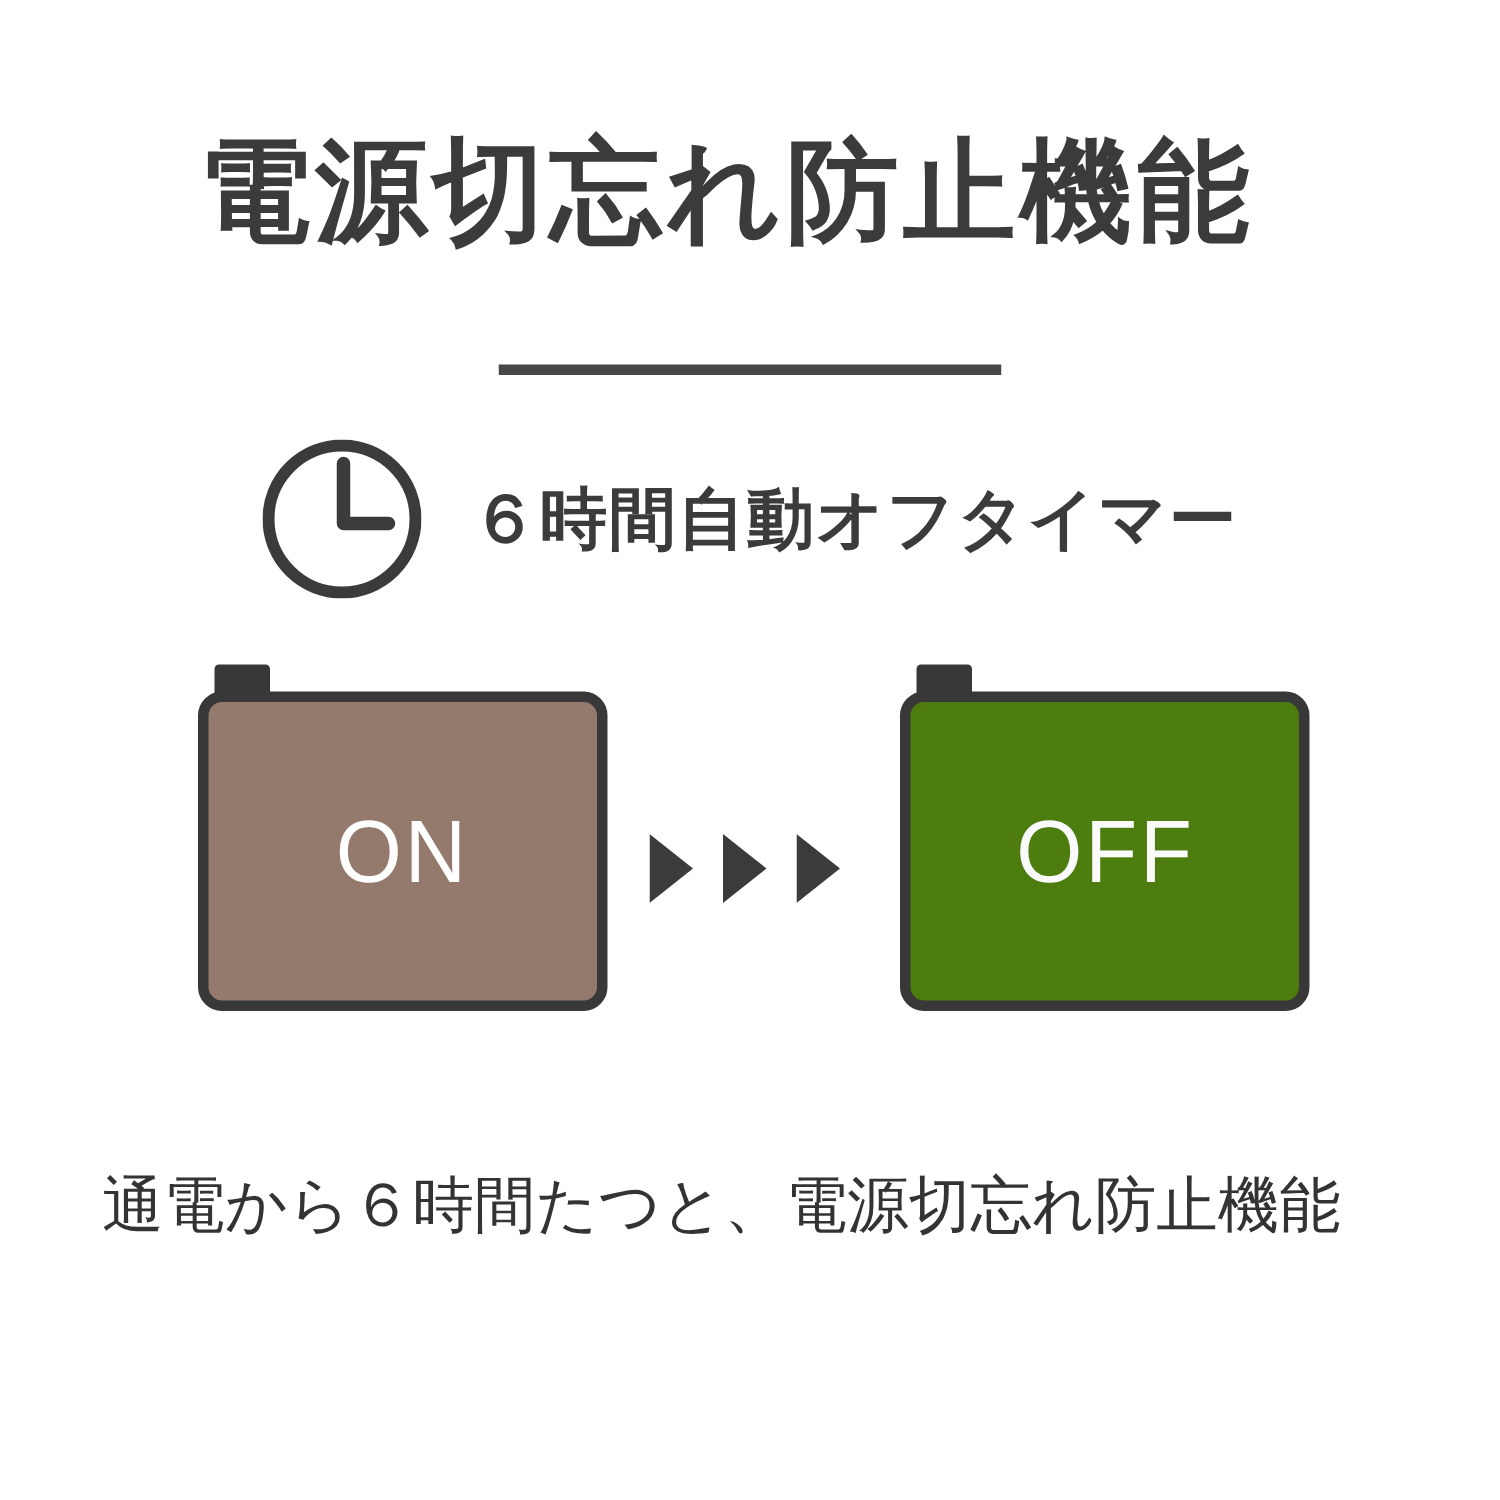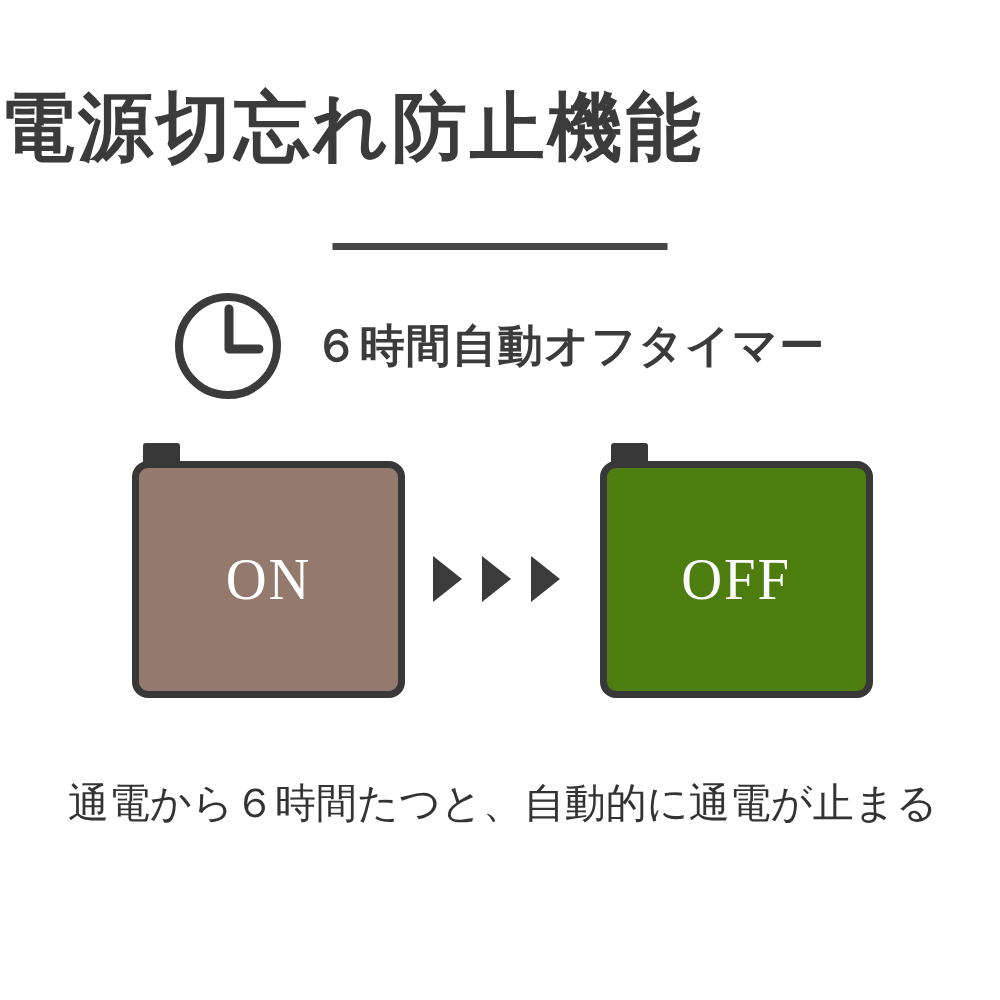--- a/index.html
+++ b/index.html
@@ -11,21 +11,21 @@
     background: #ffffff;
     overflow: hidden;
   }
 
   
   .title {
     position: absolute;
     top: 78px;
     left: 0;
     width: 836px;
-    text-align: left;
+    text-align: right;
     font-size: 75px;
     font-weight: bold;
     letter-spacing: 3px;
     color: #3b3b3b;
     white-space: nowrap;
   }
 
   
   .divider {
     position: absolute;
@@ -55,28 +55,27 @@
     letter-spacing: 1px;
     color: #3b3b3b;
     white-space: nowrap;
   }
 
   
   .device-box {
     position: absolute;
     top: 461px;
     width: 273px;
-    height: 237px;
+    height: 213px;
     box-sizing: border-box;
     border: 7px solid #383838;
     border-radius: 16px;
     display: flex;
     align-items: center;
     justify-content: center;
-    font-family: Liberation Serif, serif;
   }
   .on-box  { left: 132px; background: #94796d; }
   .off-box { left: 600px; background: #4d7c0f; }
   .device-label {
     font-size: 59px;
     letter-spacing: 2px;
     color: #ffffff;
     transform: scaleX(0.96);
     white-space: nowrap;
   }
@@ -147,16 +146,16 @@
       <polygon points="0,0 29,23 0,46" fill="#3b3b3b"></polygon>
     </svg>
   </div>
 
   <div class="device-tab off-tab"></div>
   <div class="device-box off-box">
     <span class="device-label">OFF</span>
   </div>
 
   <div class="description">
-    <div>通電から６時間たつと、自動的に通電が止まる</div>
+    <div>通電から６時間たつと、電源切忘れ防止機能</div>
   </div>
 
 </div>
 
 </body></html>

